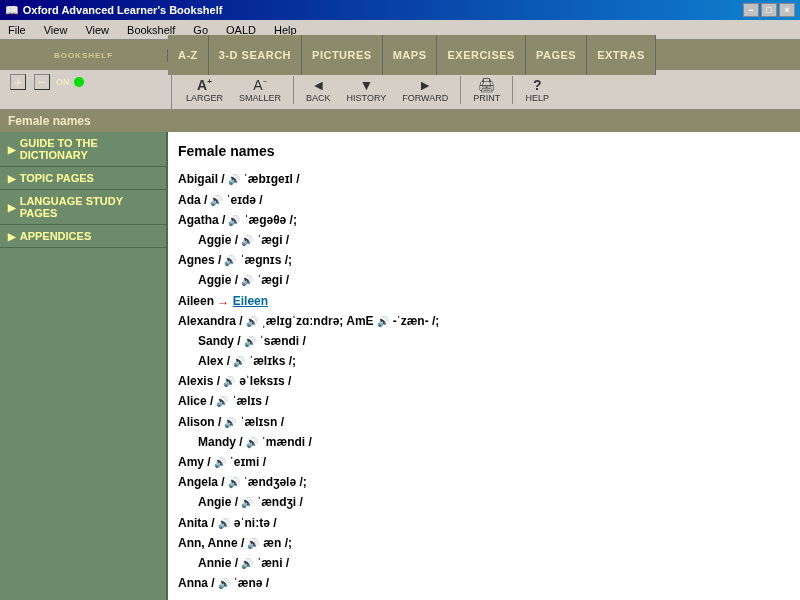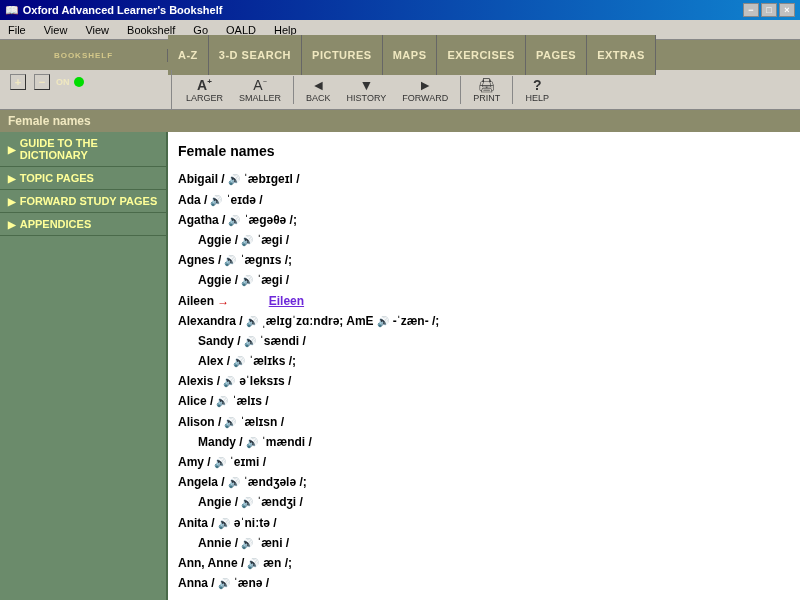--- a/index.html
+++ b/index.html
@@ -157,21 +157,21 @@
     #main-content h2 {
       font-size: 14px;
       font-weight: bold;
       margin-bottom: 8px;
       color: #000;
     }
     .entry-line { margin: 1px 0; font-weight: bold; }
     .entry-indent { margin-left: 20px; }
     .sound-icon { color: #0000cc; font-size: 10px; cursor: pointer; }
     .cross-ref { color: #cc0000; }
-    .link-name { color: #6d28d9; text-decoration: underline; cursor: pointer; margin-left: 36px; }
+    .link-name { color: #0369a1; text-decoration: underline; cursor: pointer; }
 
     
     #sidebar::-webkit-scrollbar { width: 16px; }
     #main-content::-webkit-scrollbar { width: 16px; }
   </style>
 </head>
 <body>
 
 <div id="titlebar">
   <div id="titlebar-left">
@@ -264,21 +264,21 @@
     <div class="sidebar-item">
       <span class="sidebar-arrow">▶</span>
       <span>GUIDE TO THE DICTIONARY</span>
     </div>
     <div class="sidebar-item">
       <span class="sidebar-arrow">▶</span>
       <span>TOPIC PAGES</span>
     </div>
     <div class="sidebar-item">
       <span class="sidebar-arrow">▶</span>
-      <span>FORWARD STUDY PAGES</span>
+      <span>LANGUAGE STUDY PAGES</span>
     </div>
     <div class="sidebar-item">
       <span class="sidebar-arrow">▶</span>
       <span>APPENDICES</span>
     </div>
   </div>
 
   <div id="main-content">
     <h2>Female names</h2>
     <div id="entries-container">
@@ -294,18 +294,18 @@
         <div class="entry-line entry-indent">Sandy / <span class="sound-icon">🔊</span> ˈsændi /</div>
         <div class="entry-line entry-indent">Alex / <span class="sound-icon">🔊</span> ˈælɪks /;</div>
         <div class="entry-line">Alexis / <span class="sound-icon">🔊</span> əˈleksɪs /</div>
         <div class="entry-line">Alice / <span class="sound-icon">🔊</span> ˈælɪs /</div>
         <div class="entry-line">Alison / <span class="sound-icon">🔊</span> ˈælɪsn /</div>
         <div class="entry-line entry-indent">Mandy / <span class="sound-icon">🔊</span> ˈmændi /</div>
         <div class="entry-line">Amy / <span class="sound-icon">🔊</span> ˈeɪmi /</div>
         <div class="entry-line">Angela / <span class="sound-icon">🔊</span> ˈændʒələ /;</div>
         <div class="entry-line entry-indent">Angie / <span class="sound-icon">🔊</span> ˈændʒi /</div>
         <div class="entry-line">Anita / <span class="sound-icon">🔊</span> əˈniːtə /</div>
+        <div class="entry-line">Ann, Anne / <span class="sound-icon">🔊</span> æn /;</div>
         <div class="entry-line entry-indent">Annie / <span class="sound-icon">🔊</span> ˈæni /</div>
-        <div class="entry-line">Ann, Anne / <span class="sound-icon">🔊</span> æn /;</div>
         <div class="entry-line">Anna / <span class="sound-icon">🔊</span> ˈænə /</div>
       </div>
   </div>
 </div>
 
 </body></html>

